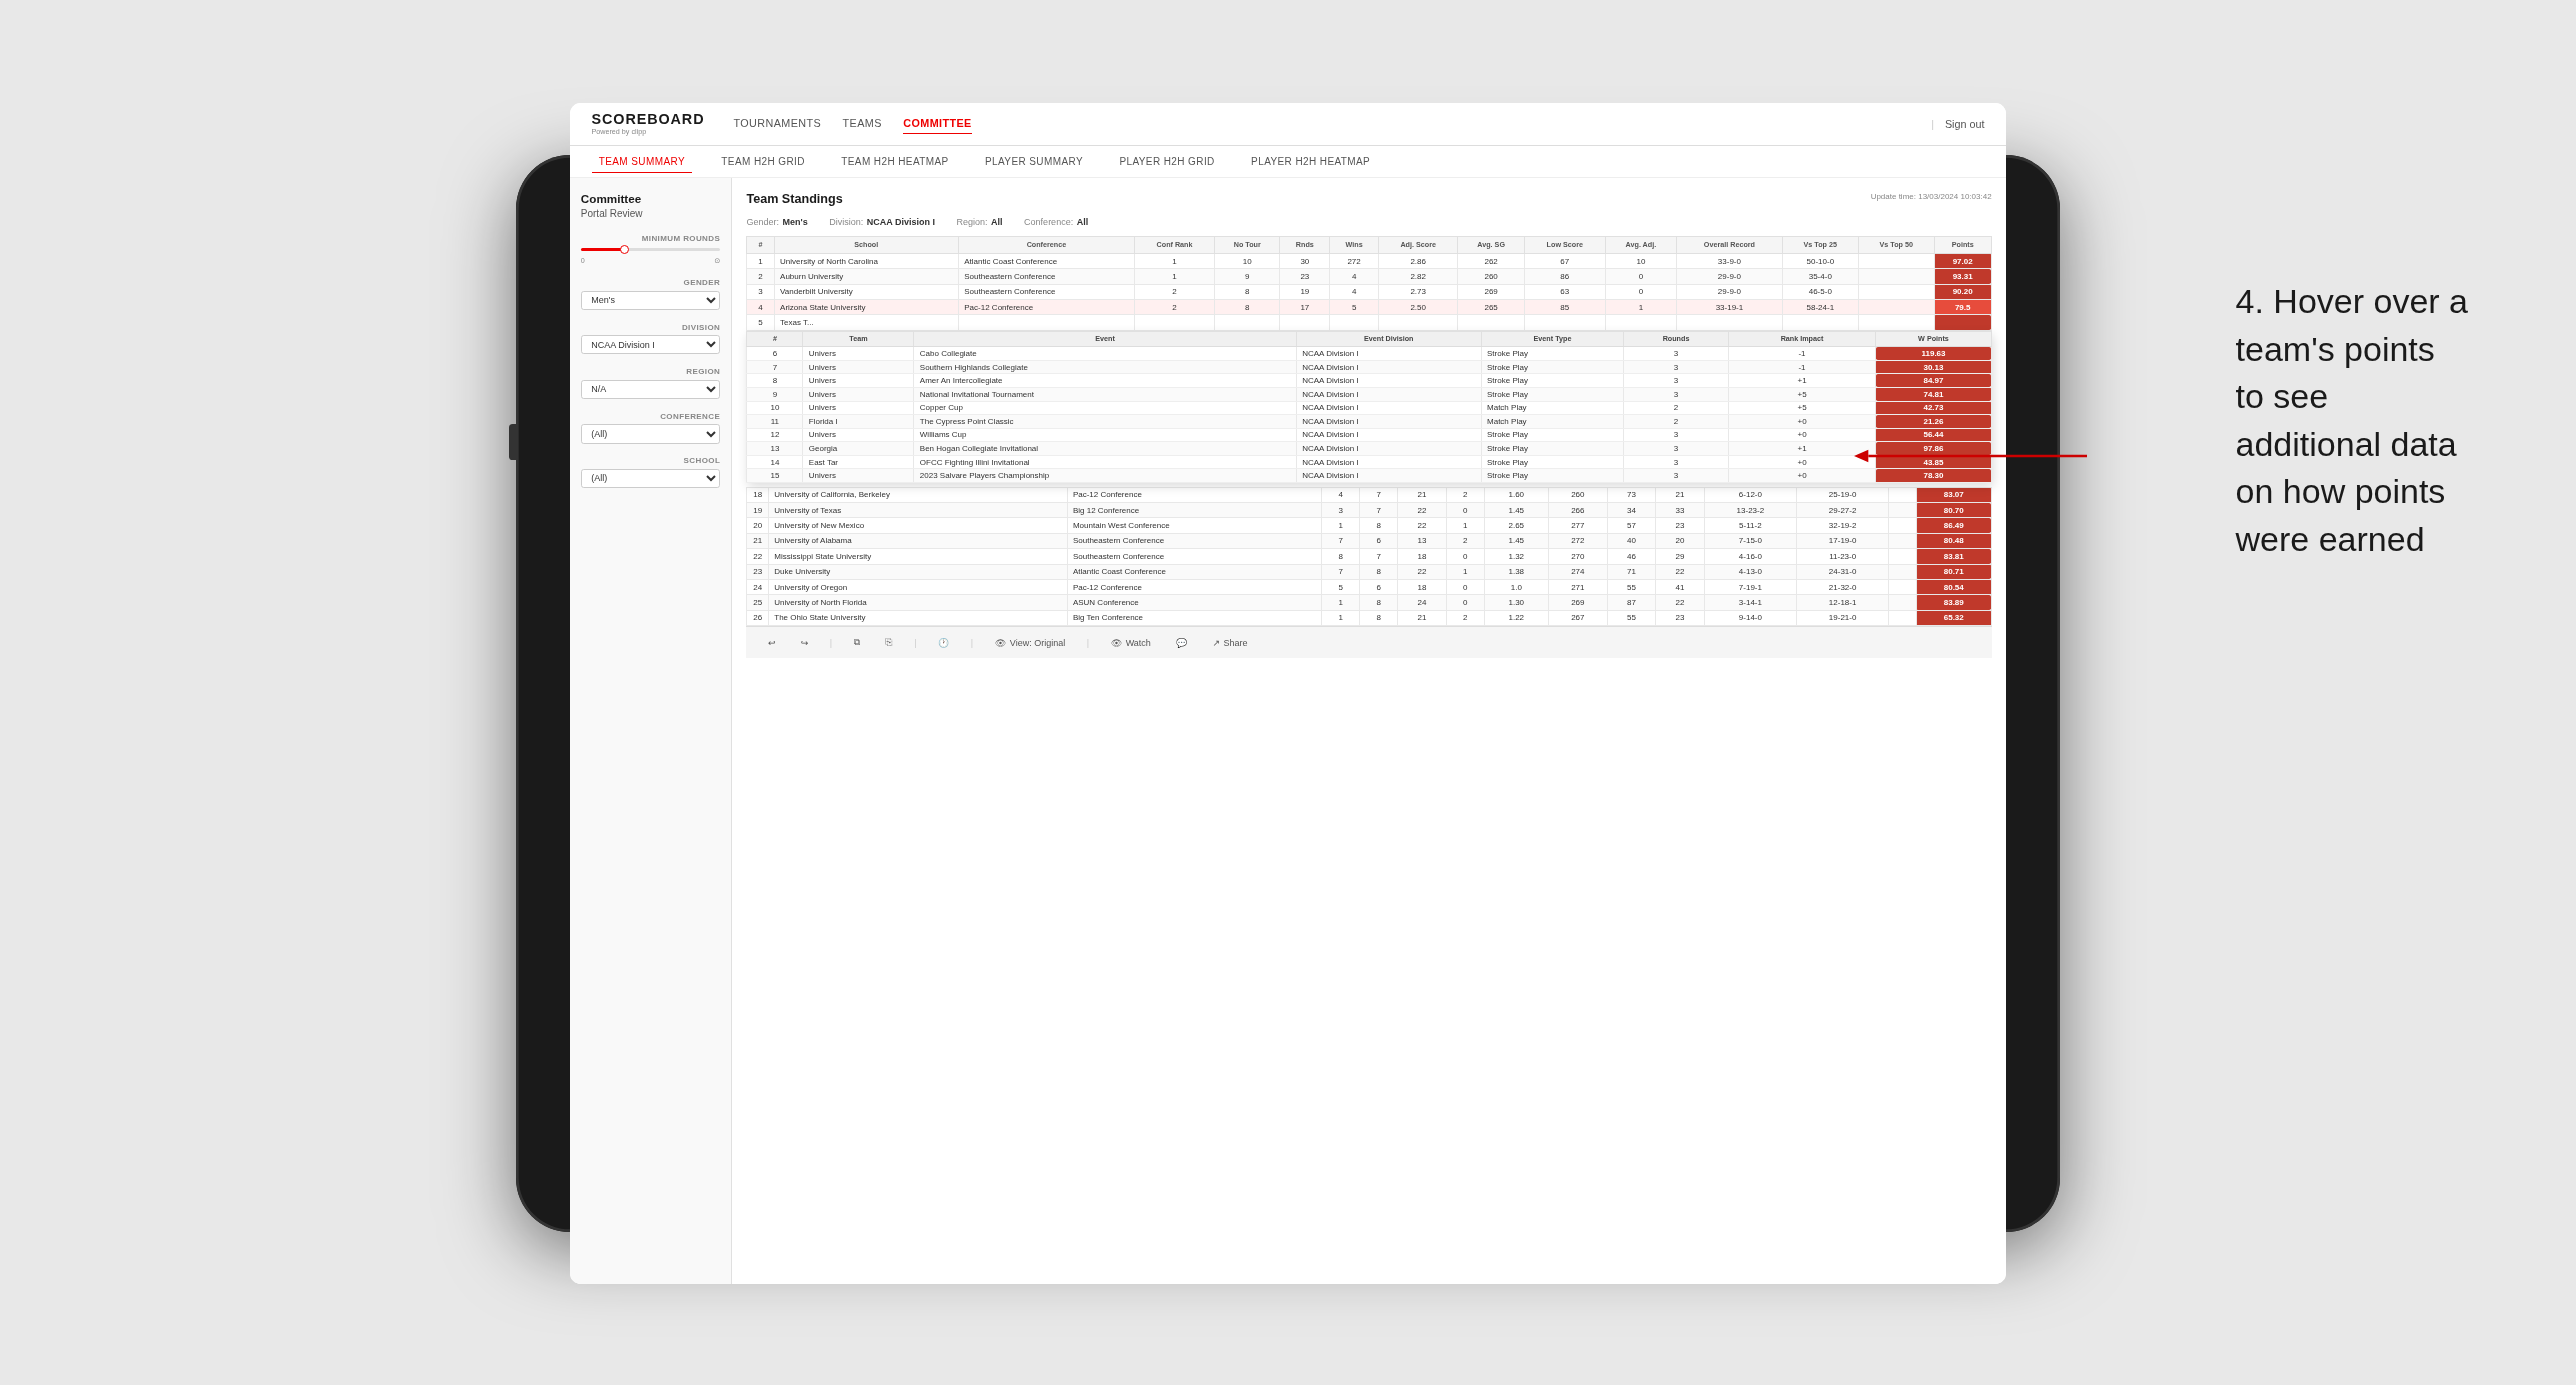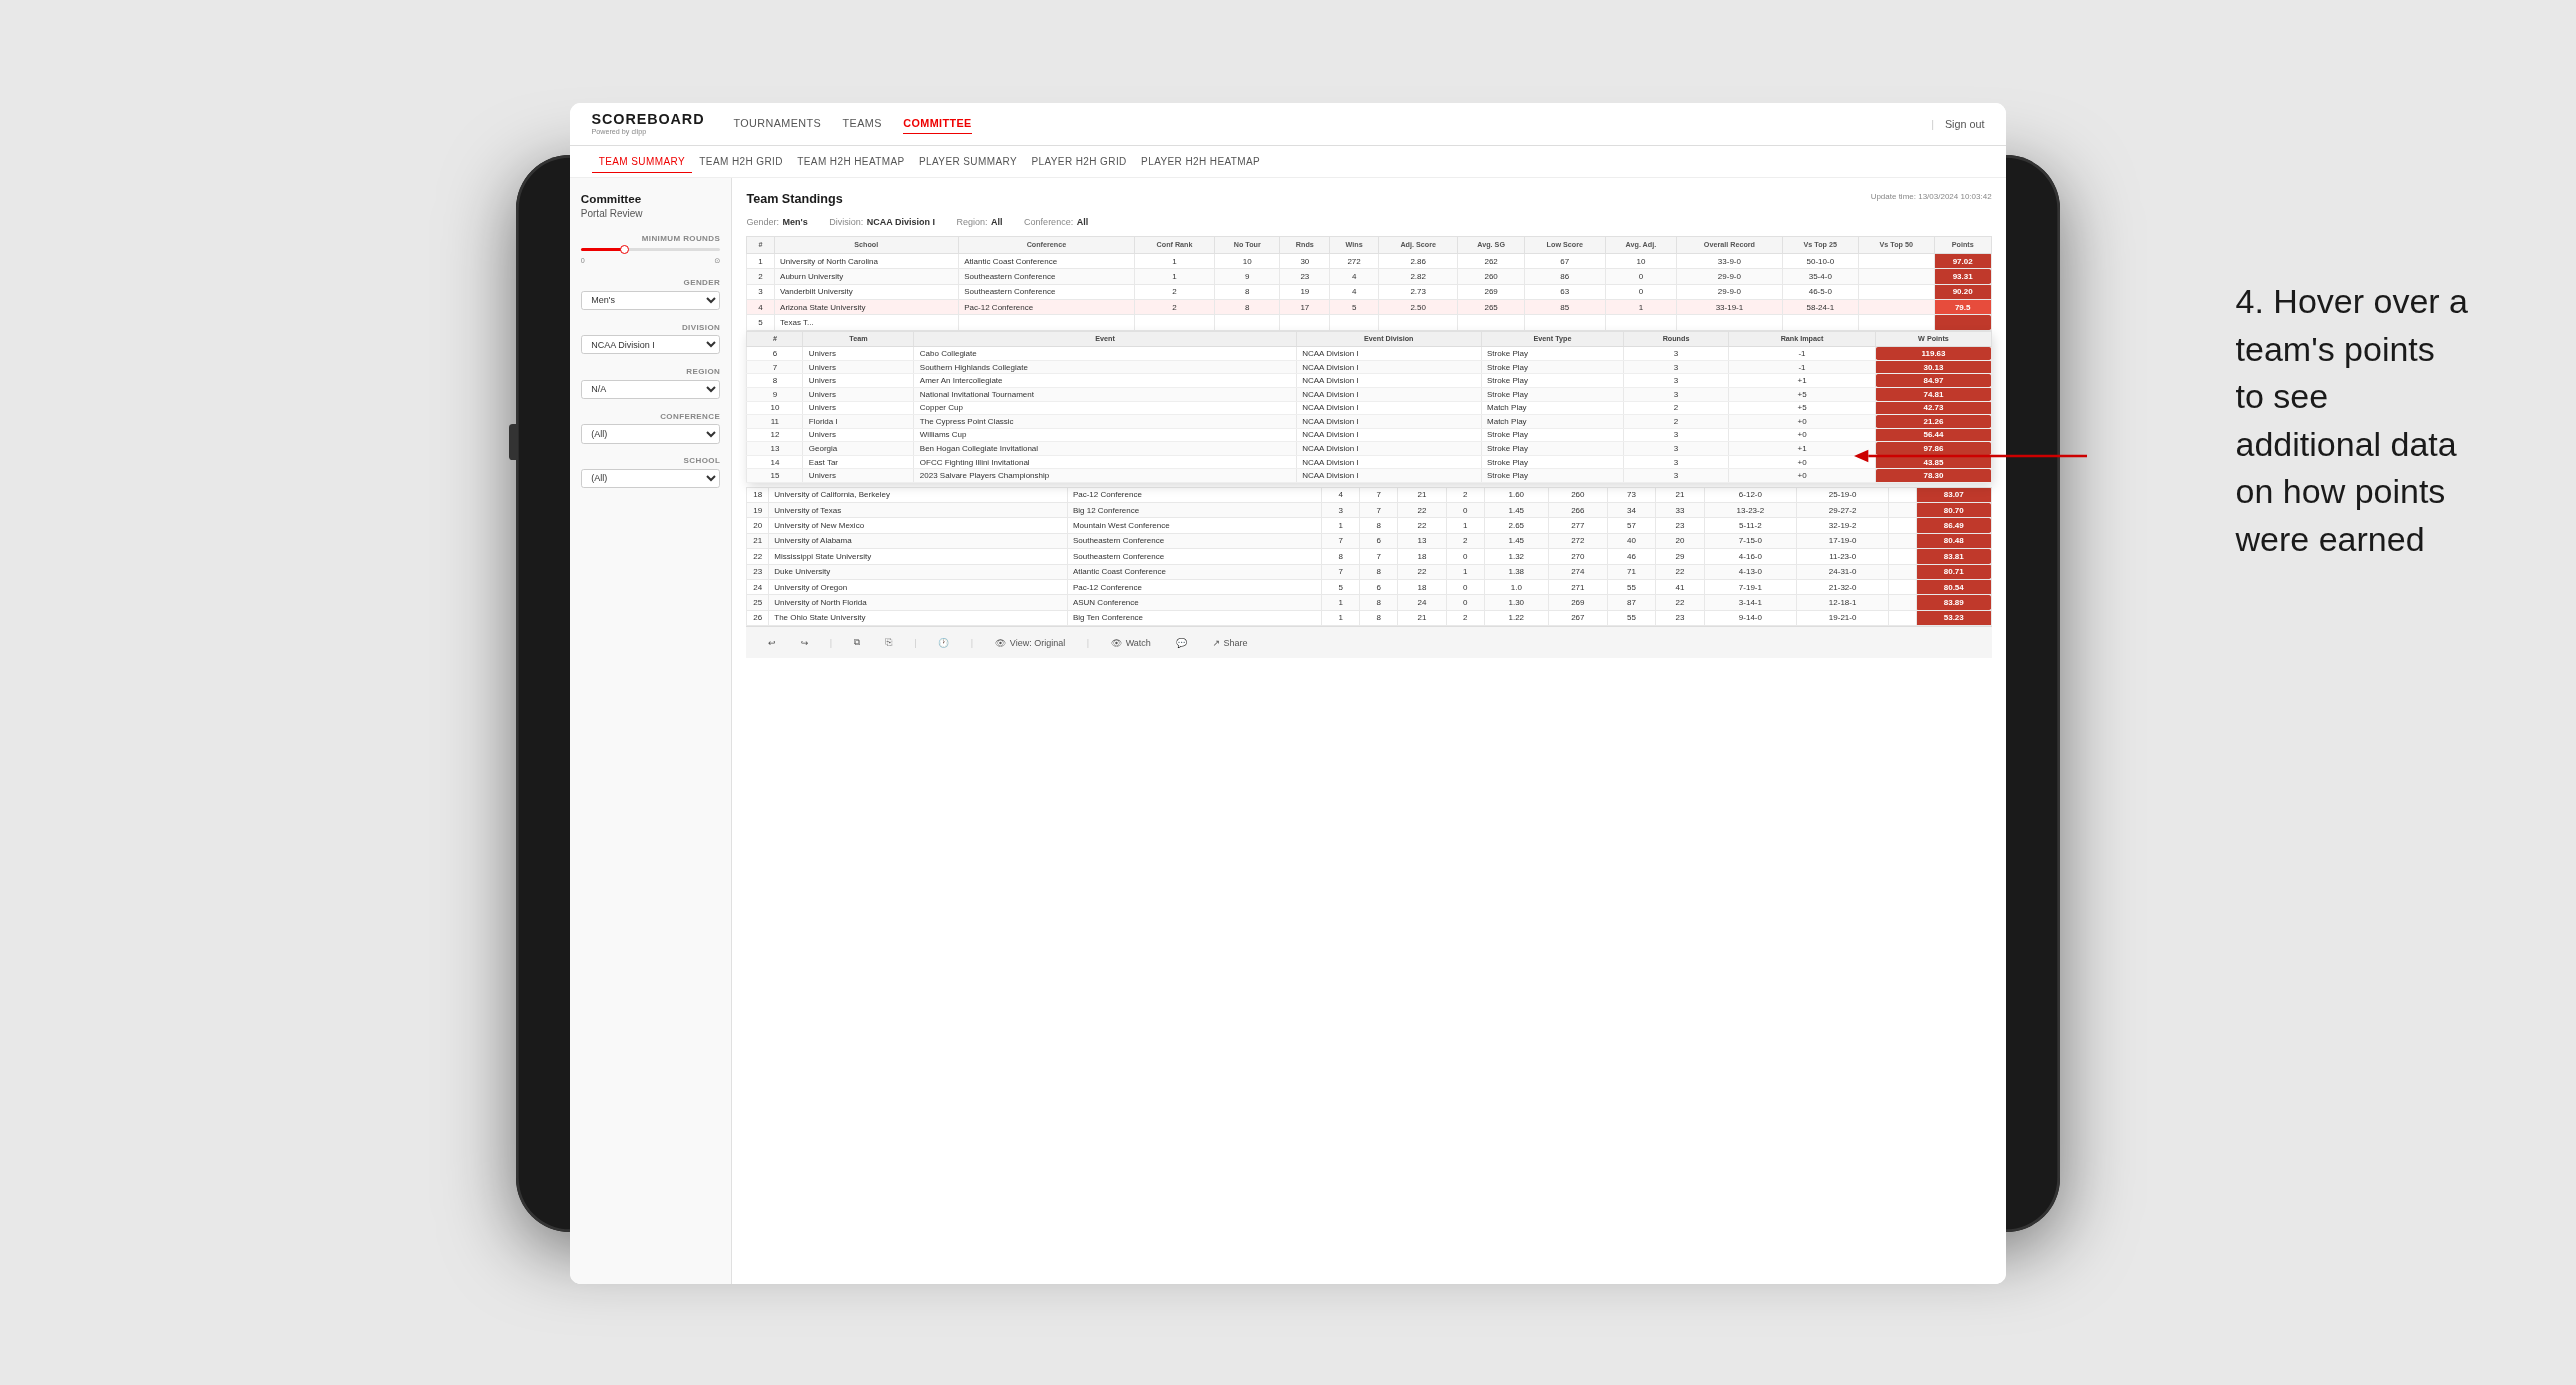--- a/index.html
+++ b/index.html
@@ -88,21 +88,21 @@
 
     
     .sub-nav {
       background: #fff;
       border-bottom: 1.8px solid #eee;
       display: flex;
       align-items: center;
       padding: 0 21.5px;
       height: 32px;
       flex-shrink: 0;
-      gap: 0;
+      gap: 22px;
     }
     .sub-nav-item {
       font-size: 10px;
       color: #555;
       cursor: pointer;
       padding: 5.4px 7.2px;
       font-weight: 500;
       letter-spacing: 0.4px;
     }
     .sub-nav-item.active {
@@ -837,21 +837,21 @@
                 <td class="number-cell">8</td>
                 <td class="number-cell">21</td>
                 <td class="number-cell">2</td>
                 <td class="number-cell">1.22</td>
                 <td class="number-cell">267</td>
                 <td class="number-cell">55</td>
                 <td class="number-cell">23</td>
                 <td class="number-cell">9-14-0</td>
                 <td class="number-cell">19-21-0</td>
                 <td class="number-cell"></td>
-                <td class="number-cell points-cell">53.23</td>
+                <td class="number-cell points-cell">65.32</td>
               </tr>
             </tbody>
           </table>
         </div>
 
         <div class="bottom-toolbar">
           <span class="toolbar-btn">↩</span>
           <span class="toolbar-btn">↪</span>
           <span class="toolbar-separator">|</span>
           <span class="toolbar-btn">⧉</span>

